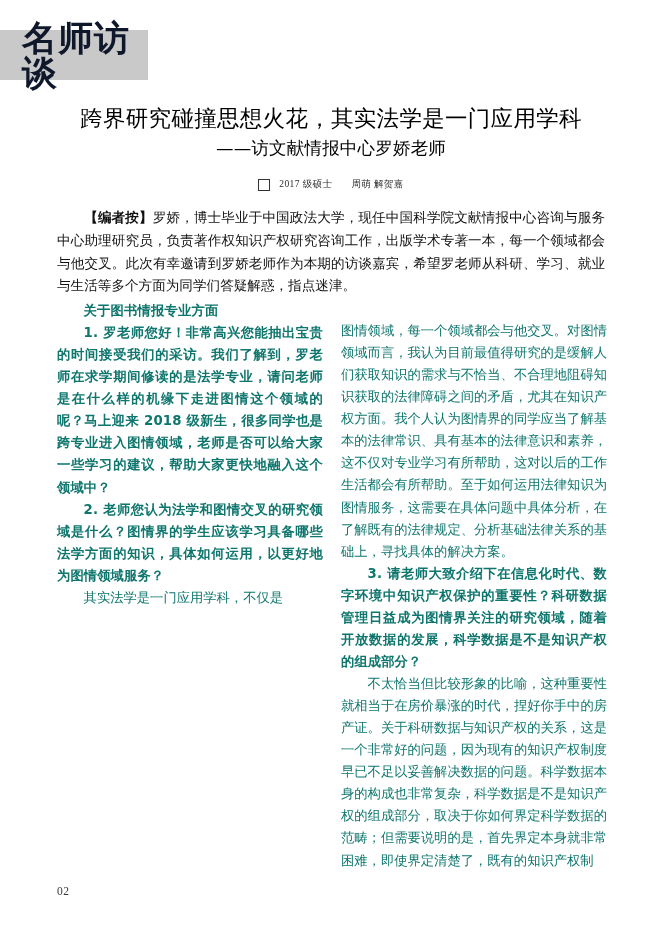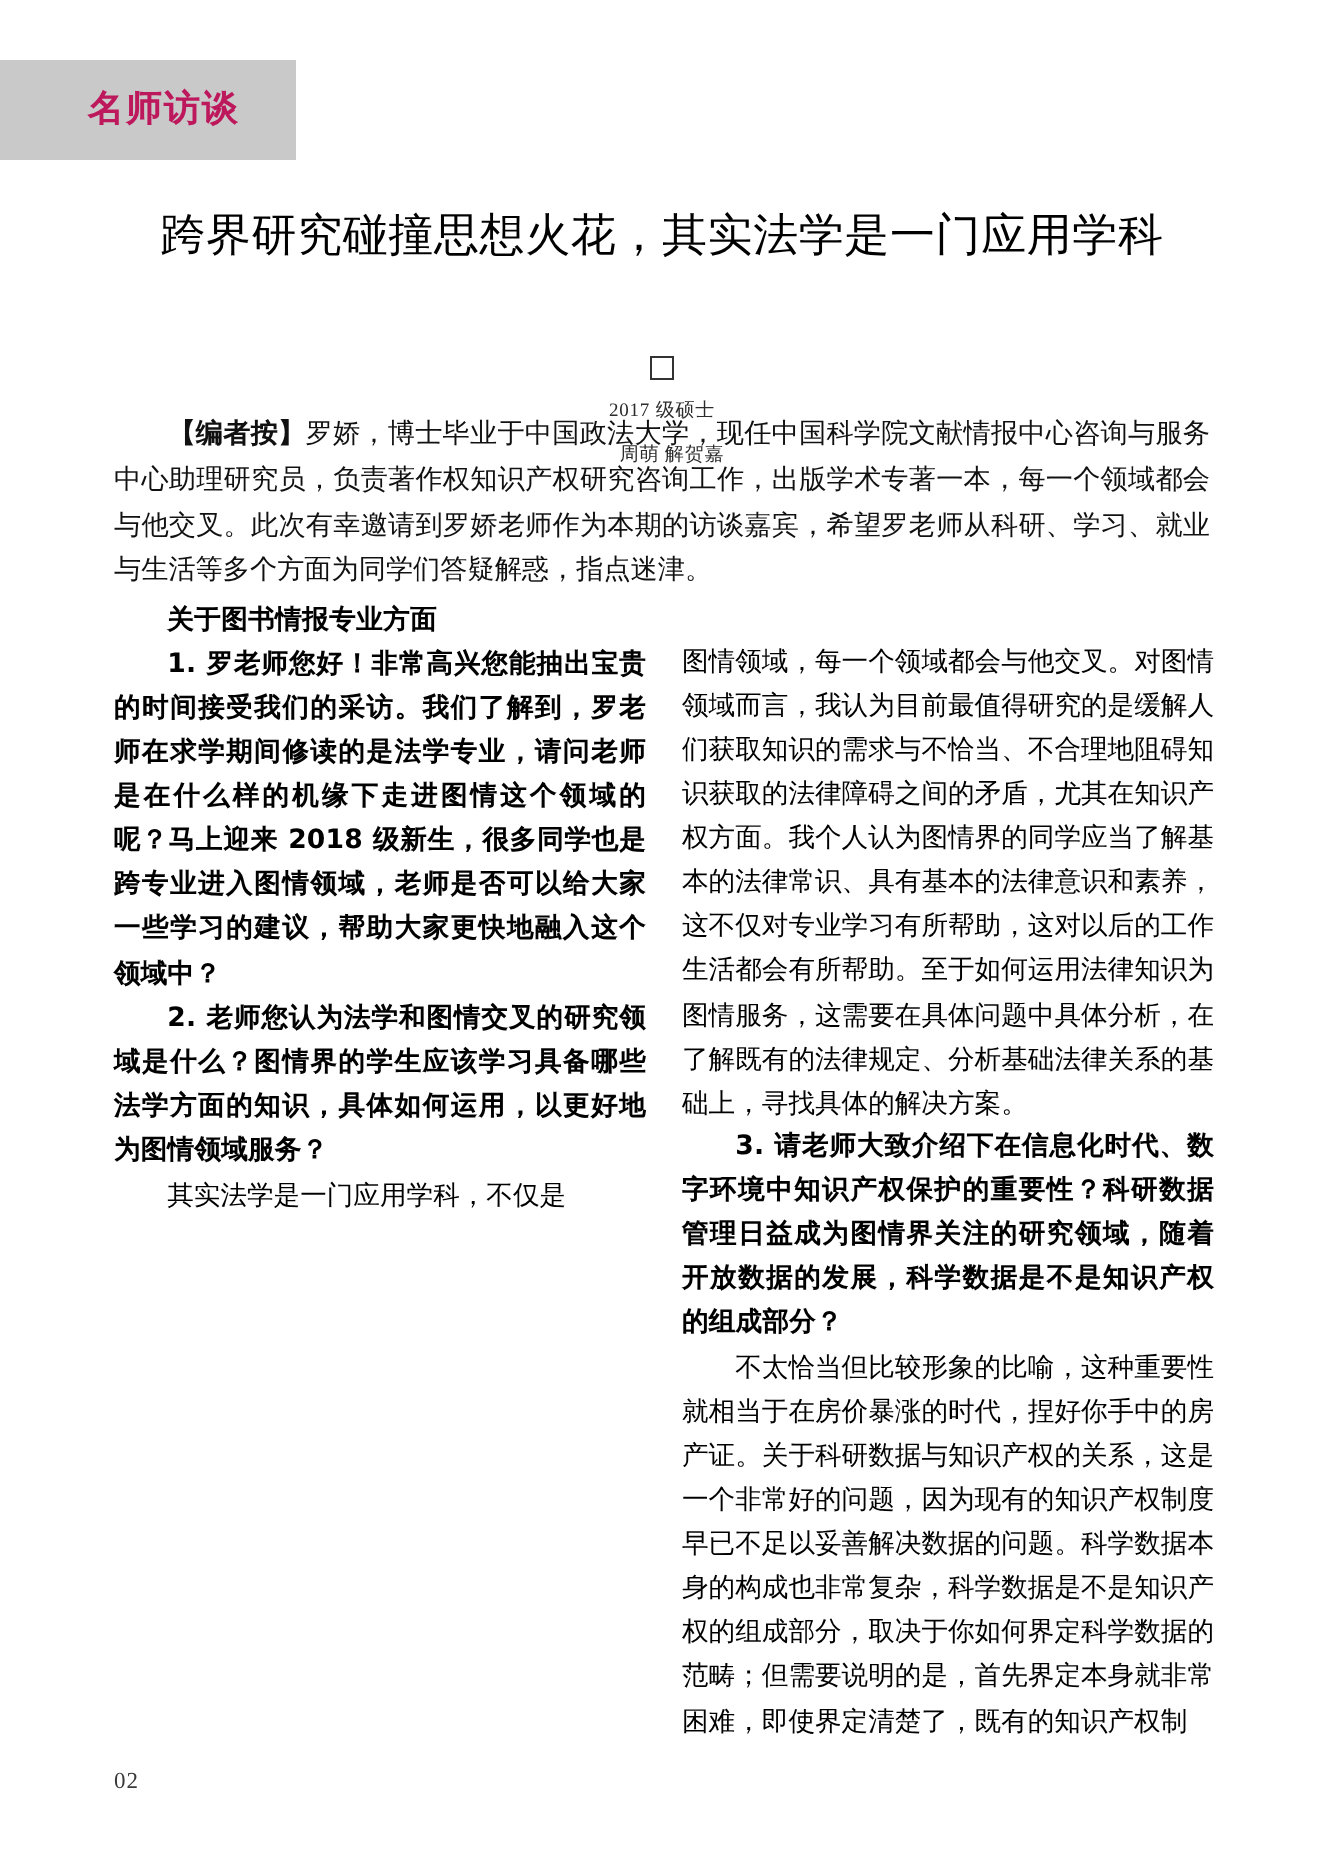--- a/index.html
+++ b/index.html
@@ -31,23 +31,23 @@
     width: 148px;
     height: 50px;
     background: #c9c9c9;
     display: flex;
     align-items: center;
     justify-content: center;
   }
   .banner-title {
     font-family: "DejaVu Serif", "Liberation Serif", serif;
     font-weight: bold;
-    font-size: 18px;
+    font-size: 35px;
     letter-spacing: 1px;
-    color: #be185d;
+    color: #0f172a;
     padding-left: 22px;
     padding-right: 6px;
     line-height: 1;
   }
 
   
   .title-block {
     position: absolute;
     left: 48px;
     top: 104px;
@@ -80,21 +80,20 @@
     top: 178px;
     width: 566px;
     text-align: center;
     font-size: 9.5px;
     letter-spacing: 0.4px;
     color: #2b2b2b;
     display: flex;
     align-items: center;
     justify-content: center;
     gap: 9px;
-    flex-direction: column;
   }
   .byline-square {
     display: inline-block;
     width: 10px;
     height: 10px;
     border: 1px solid #333;
     background: #fff;
   }
   .byline-text {
     font-family: "Liberation Serif", "DejaVu Serif", serif;
@@ -122,21 +121,21 @@
 
   
   .col {
     position: absolute;
     top: 300px;
     width: 266px;
     font-size: 13.3px;
     line-height: 1.66;
     text-align: justify;
     text-justify: inter-ideograph;
-    color: #000000;
+    color: #0f766e;
   }
   .col-left  { left: 57px; }
   .col-right { left: 341px; }
 
   .col p {
     margin: 0;
     text-indent: 2em;
   }
   .col p.no-indent { text-indent: 0; margin-top: 20px; }
 
@@ -181,20 +180,21 @@
 <body>
 
 <div class="page">
 
   <div class="banner">
     <span class="banner-title">名师访谈</span>
   </div>
 
   <div class="title-block">
     <div class="doc-title">跨界研究碰撞思想火花，其实法学是一门应用学科</div>
+    <div class="doc-subtitle">——访文献情报中心罗娇老师</div>
   </div>
 
   <div class="byline">
     <span class="byline-square"></span>
     <span class="byline-text">2017 级硕士</span>
     <span class="byline-text byline-authors">周萌 解贺嘉</span>
   </div>
 
   <div class="editor-note">
     <b>【编者按】</b><span>罗娇，博士毕业于中国政法大学，现任中国科学院文献情报中心咨询与服务中心助理研究员，负责著作权知识产权研究咨询工作，出版学术专著一本，每一个领域都会与他交叉。此次有幸邀请到罗娇老师作为本期的访谈嘉宾，希望罗老师从科研、学习、就业与生活等多个方面为同学们答疑解惑，指点迷津。</span>

